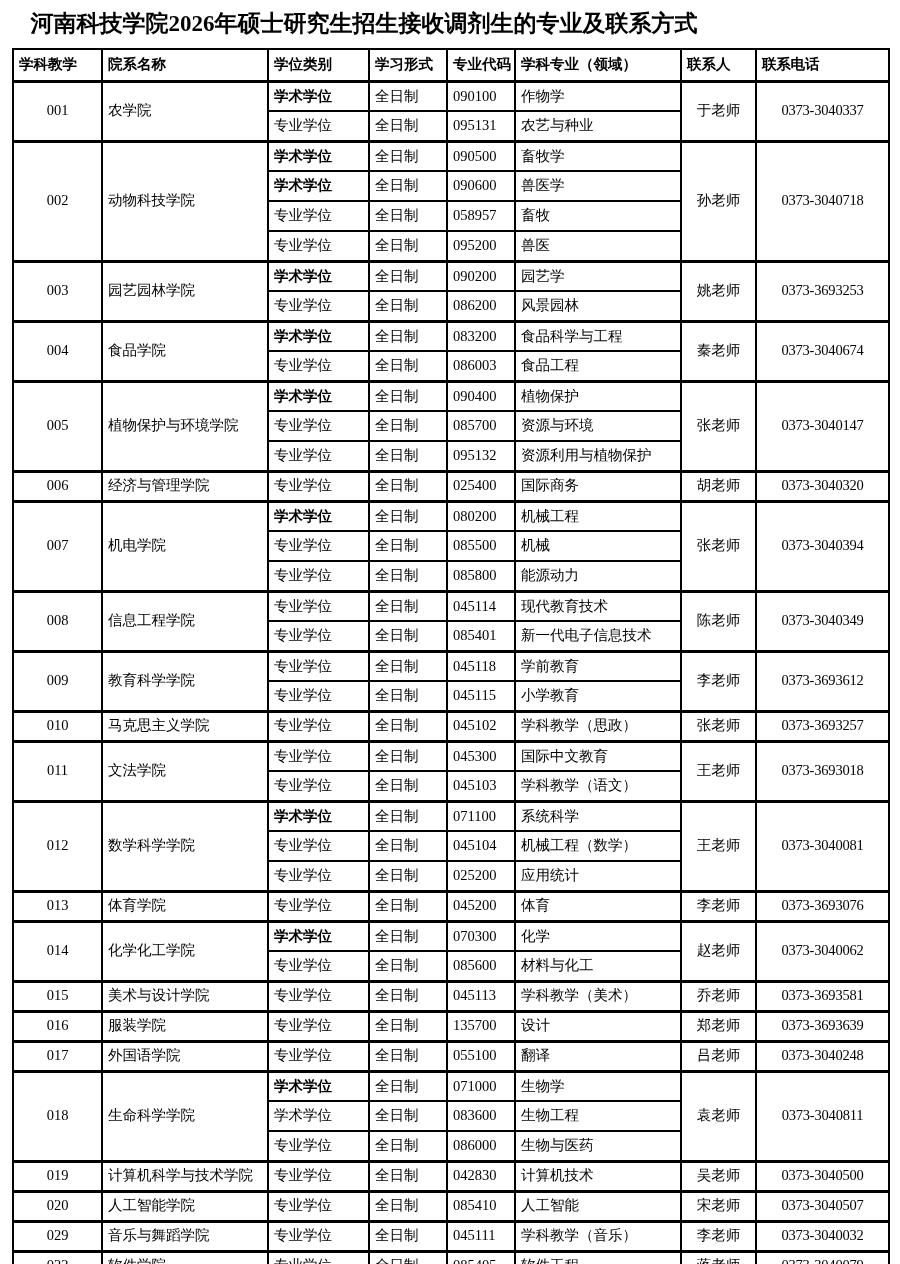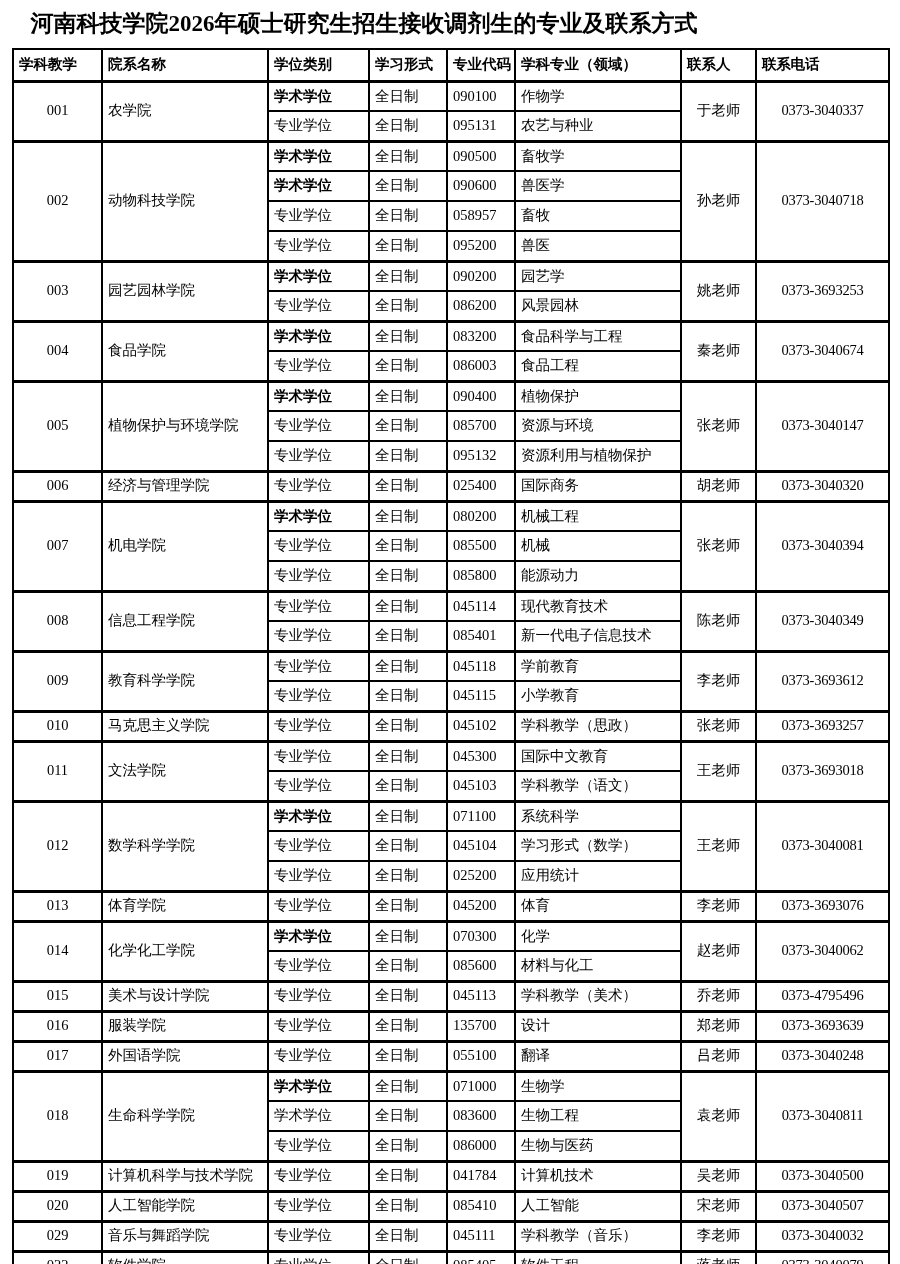--- a/index.html
+++ b/index.html
@@ -305,21 +305,21 @@
             <td class="c-form">全日制</td>
             <td class="c-major">071100</td>
             <td class="c-field">系统科学</td>
             <td class="c-contact grp-cell" rowspan="3">王老师</td>
             <td class="c-phone last-col grp-cell" rowspan="3">0373-3040081</td>
           </tr>
           <tr class="row-h">
             <td class="c-degree">专业学位</td>
             <td class="c-form">全日制</td>
             <td class="c-major">045104</td>
-            <td class="c-field">学习形式（数学）</td>
+            <td class="c-field">机械工程（数学）</td>
           </tr>
           <tr class="row-h group-end">
             <td class="c-degree grp-cell">专业学位</td>
             <td class="c-form grp-cell">全日制</td>
             <td class="c-major grp-cell">025200</td>
             <td class="c-field grp-cell">应用统计</td>
           </tr>
           <tr class="row-h group-end">
             <td class="c-code grp-cell" rowspan="1">013</td>
             <td class="c-name grp-cell" rowspan="1">体育学院</td>
@@ -347,21 +347,21 @@
             <td class="c-field grp-cell">材料与化工</td>
           </tr>
           <tr class="row-h group-end">
             <td class="c-code grp-cell" rowspan="1">015</td>
             <td class="c-name grp-cell" rowspan="1">美术与设计学院</td>
             <td class="c-degree grp-cell">专业学位</td>
             <td class="c-form grp-cell">全日制</td>
             <td class="c-major grp-cell">045113</td>
             <td class="c-field grp-cell">学科教学（美术）</td>
             <td class="c-contact grp-cell" rowspan="1">乔老师</td>
-            <td class="c-phone last-col grp-cell" rowspan="1">0373-4795496</td>
+            <td class="c-phone last-col grp-cell" rowspan="1">0373-3693581</td>
           </tr>
           <tr class="row-h group-end">
             <td class="c-code grp-cell" rowspan="1">016</td>
             <td class="c-name grp-cell" rowspan="1">服装学院</td>
             <td class="c-degree grp-cell">专业学位</td>
             <td class="c-form grp-cell">全日制</td>
             <td class="c-major grp-cell">135700</td>
             <td class="c-field grp-cell">设计</td>
             <td class="c-contact grp-cell" rowspan="1">郑老师</td>
             <td class="c-phone last-col grp-cell" rowspan="1">0373-3693639</td>
@@ -396,21 +396,21 @@
             <td class="c-degree grp-cell">专业学位</td>
             <td class="c-form grp-cell">全日制</td>
             <td class="c-major grp-cell">086000</td>
             <td class="c-field grp-cell">生物与医药</td>
           </tr>
           <tr class="row-h group-end">
             <td class="c-code grp-cell" rowspan="1">019</td>
             <td class="c-name grp-cell" rowspan="1">计算机科学与技术学院</td>
             <td class="c-degree grp-cell">专业学位</td>
             <td class="c-form grp-cell">全日制</td>
-            <td class="c-major grp-cell">041784</td>
+            <td class="c-major grp-cell">042830</td>
             <td class="c-field grp-cell">计算机技术</td>
             <td class="c-contact grp-cell" rowspan="1">吴老师</td>
             <td class="c-phone last-col grp-cell" rowspan="1">0373-3040500</td>
           </tr>
           <tr class="row-h group-end">
             <td class="c-code grp-cell" rowspan="1">020</td>
             <td class="c-name grp-cell" rowspan="1">人工智能学院</td>
             <td class="c-degree grp-cell">专业学位</td>
             <td class="c-form grp-cell">全日制</td>
             <td class="c-major grp-cell">085410</td>

